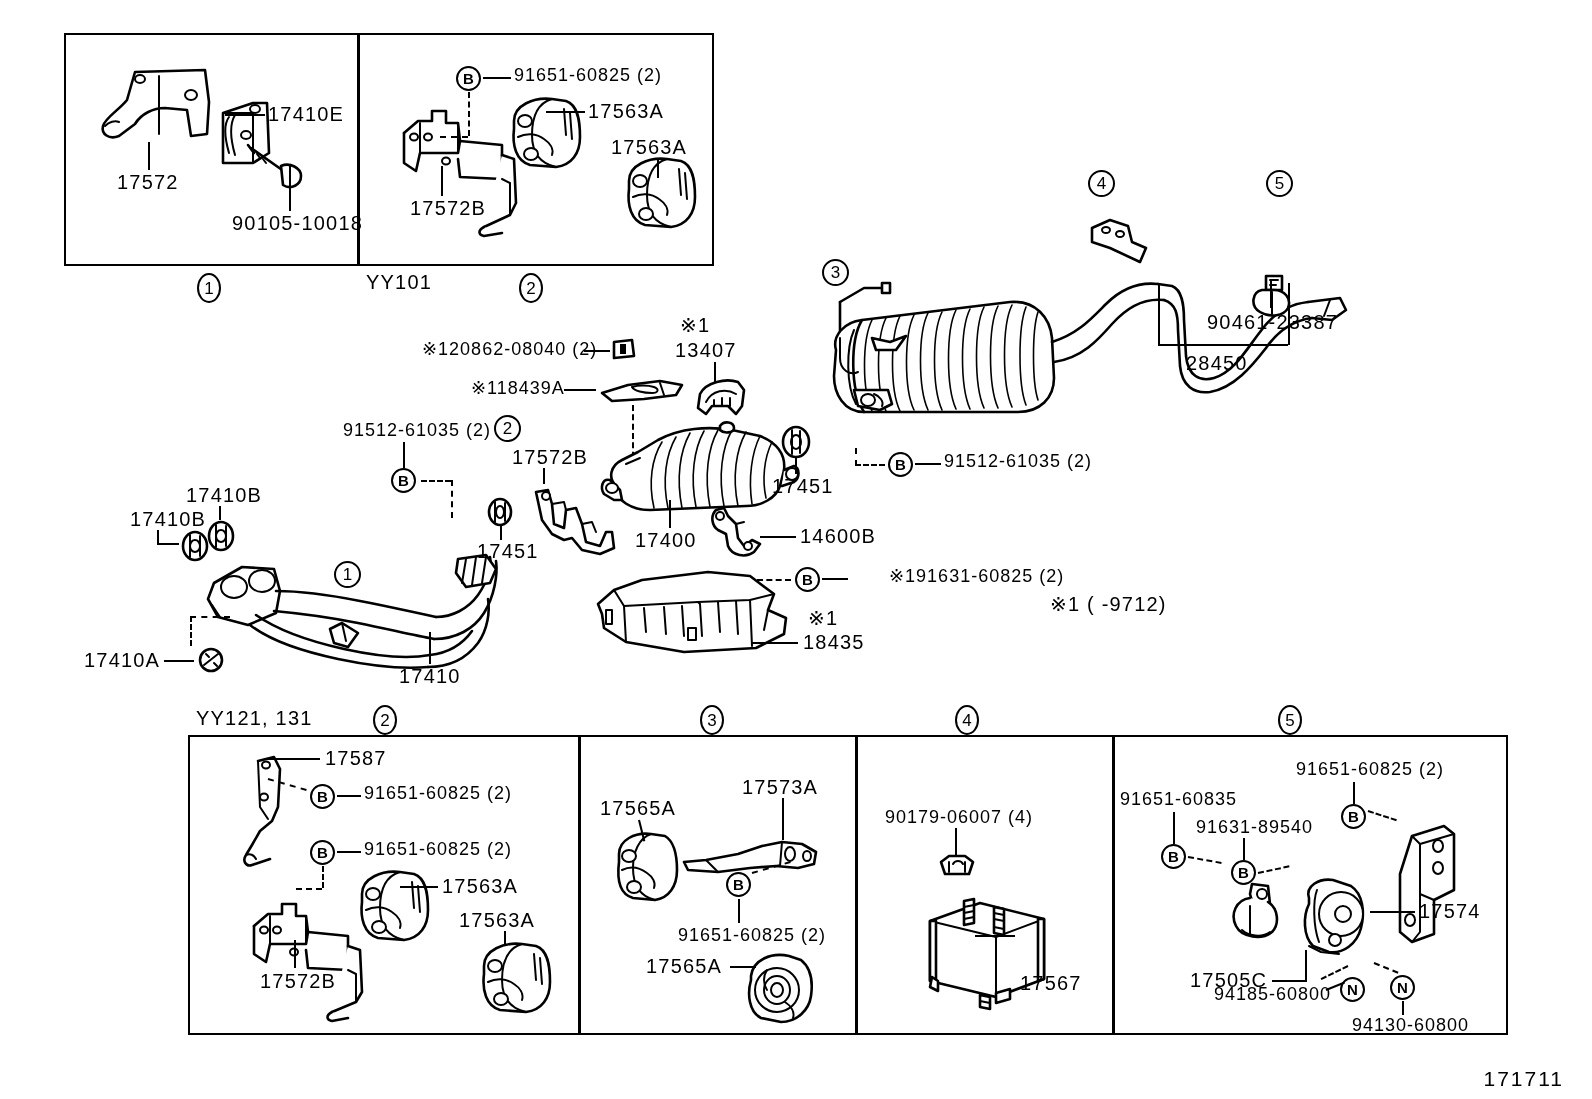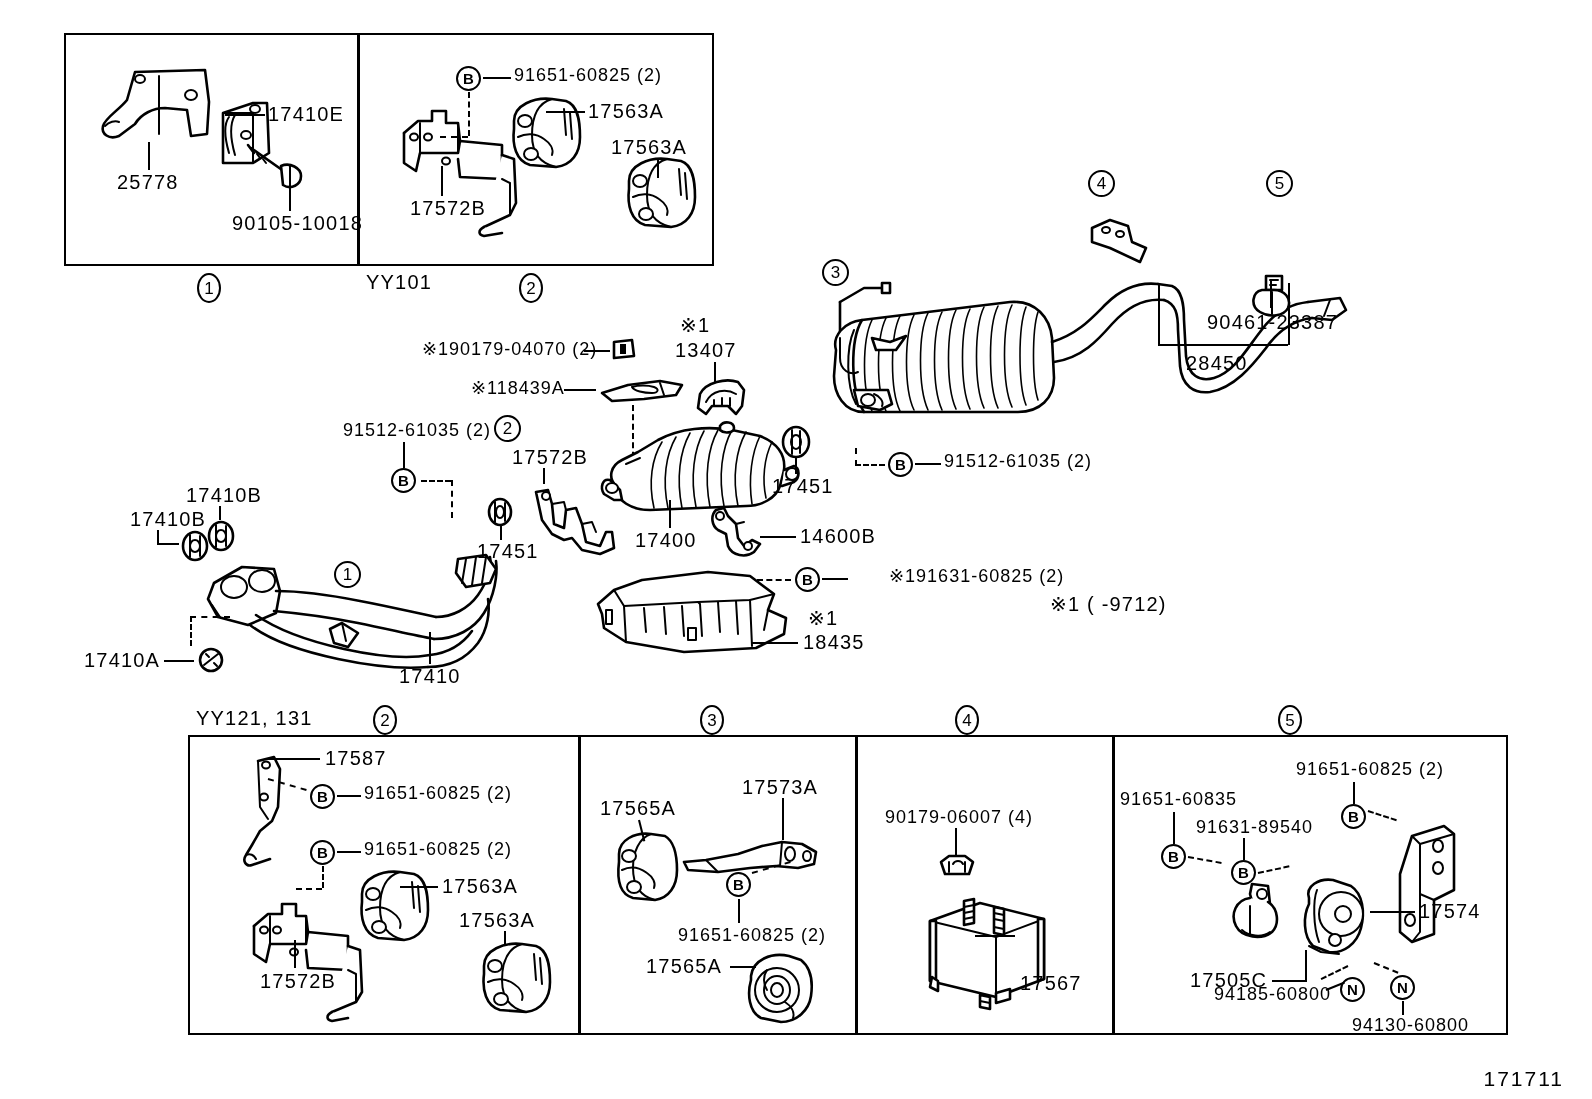--- a/index.html
+++ b/index.html
@@ -77,21 +77,21 @@
   </svg>
 
   <svg style="left:243px;top:142px;width:70px;height:55px;">
     <path class="stf" d="M8,6 L42,30"></path>
     <path class="stf" d="M5,3 L11,11"></path>
     <path class="stf" d="M38,24 C47,20 58,26 58,34 C58,43 48,48 40,43 Z"></path>
     <path class="st2" d="M47,24 L47,44"></path>
     <path class="st2" d="M14,12 L17,16 M20,17 L23,21"></path>
   </svg>
 
-  <div class="lbl" style="left:117px;top:172px;">25778</div>
+  <div class="lbl" style="left:117px;top:172px;">17572</div>
   <div class="ln lv" style="left:148px;top:142px;height:28px;"></div>
 
   <div class="lbl" style="left:268px;top:104px;">17410E</div>
   <div class="ln lh" style="left:225px;top:114px;width:40px;"></div>
 
   <div class="lbl" style="left:232px;top:213px;">90105-10018</div>
   <div class="ln lv" style="left:289px;top:183px;height:28px;"></div>
 
   <svg style="left:398px;top:93px;width:190px;height:140px;">
     <path class="stf" d="M6,40 L6,70 L18,78 L22,60 L60,60 L62,48 L104,52 L104,86 L62,84 L60,66"></path>
@@ -216,21 +216,21 @@
   <div class="ln lv" style="left:1270px;top:280px;height:28px;"></div>
 
   <div class="spanbrk" style="left:1158px;top:283px;width:128px;height:62px;border-bottom:none;border-left:2px solid #000;border-right:2px solid #000;"></div>
   <div class="ln lh" style="left:1158px;top:344px;width:130px;"></div>
   <div class="lbl" style="left:1186px;top:353px;">28450</div>
 
   <svg style="left:608px;top:336px;width:34px;height:26px;">
     <path class="stf" d="M6,6 L24,4 L26,20 L6,22 Z"></path>
     <path class="blk" d="M12,8 L18,8 L18,18 L12,18 Z"></path>
   </svg>
-  <div class="lbl sm" style="left:422px;top:340px;">※190179-04070 (2)</div>
+  <div class="lbl sm" style="left:422px;top:340px;">※120862-08040 (2)</div>
   <div class="ln lh" style="left:584px;top:350px;width:26px;"></div>
 
   <svg style="left:598px;top:375px;width:90px;height:32px;">
     <path class="stf" d="M4,18 L30,10 L62,6 L84,10 L78,20 L46,24 L14,26 Z"></path>
     <path class="st2" d="M34,12 C40,10 50,10 56,12 C62,14 60,18 54,18 C46,18 36,16 34,12 Z"></path>
     <path class="st2" d="M62,8 L66,20"></path>
   </svg>
   <div class="lbl sm" style="left:471px;top:379px;">※118439A</div>
   <div class="ln lh" style="left:564px;top:389px;width:32px;"></div>
   <div class="dash-v" style="left:632px;top:405px;height:62px;"></div>

